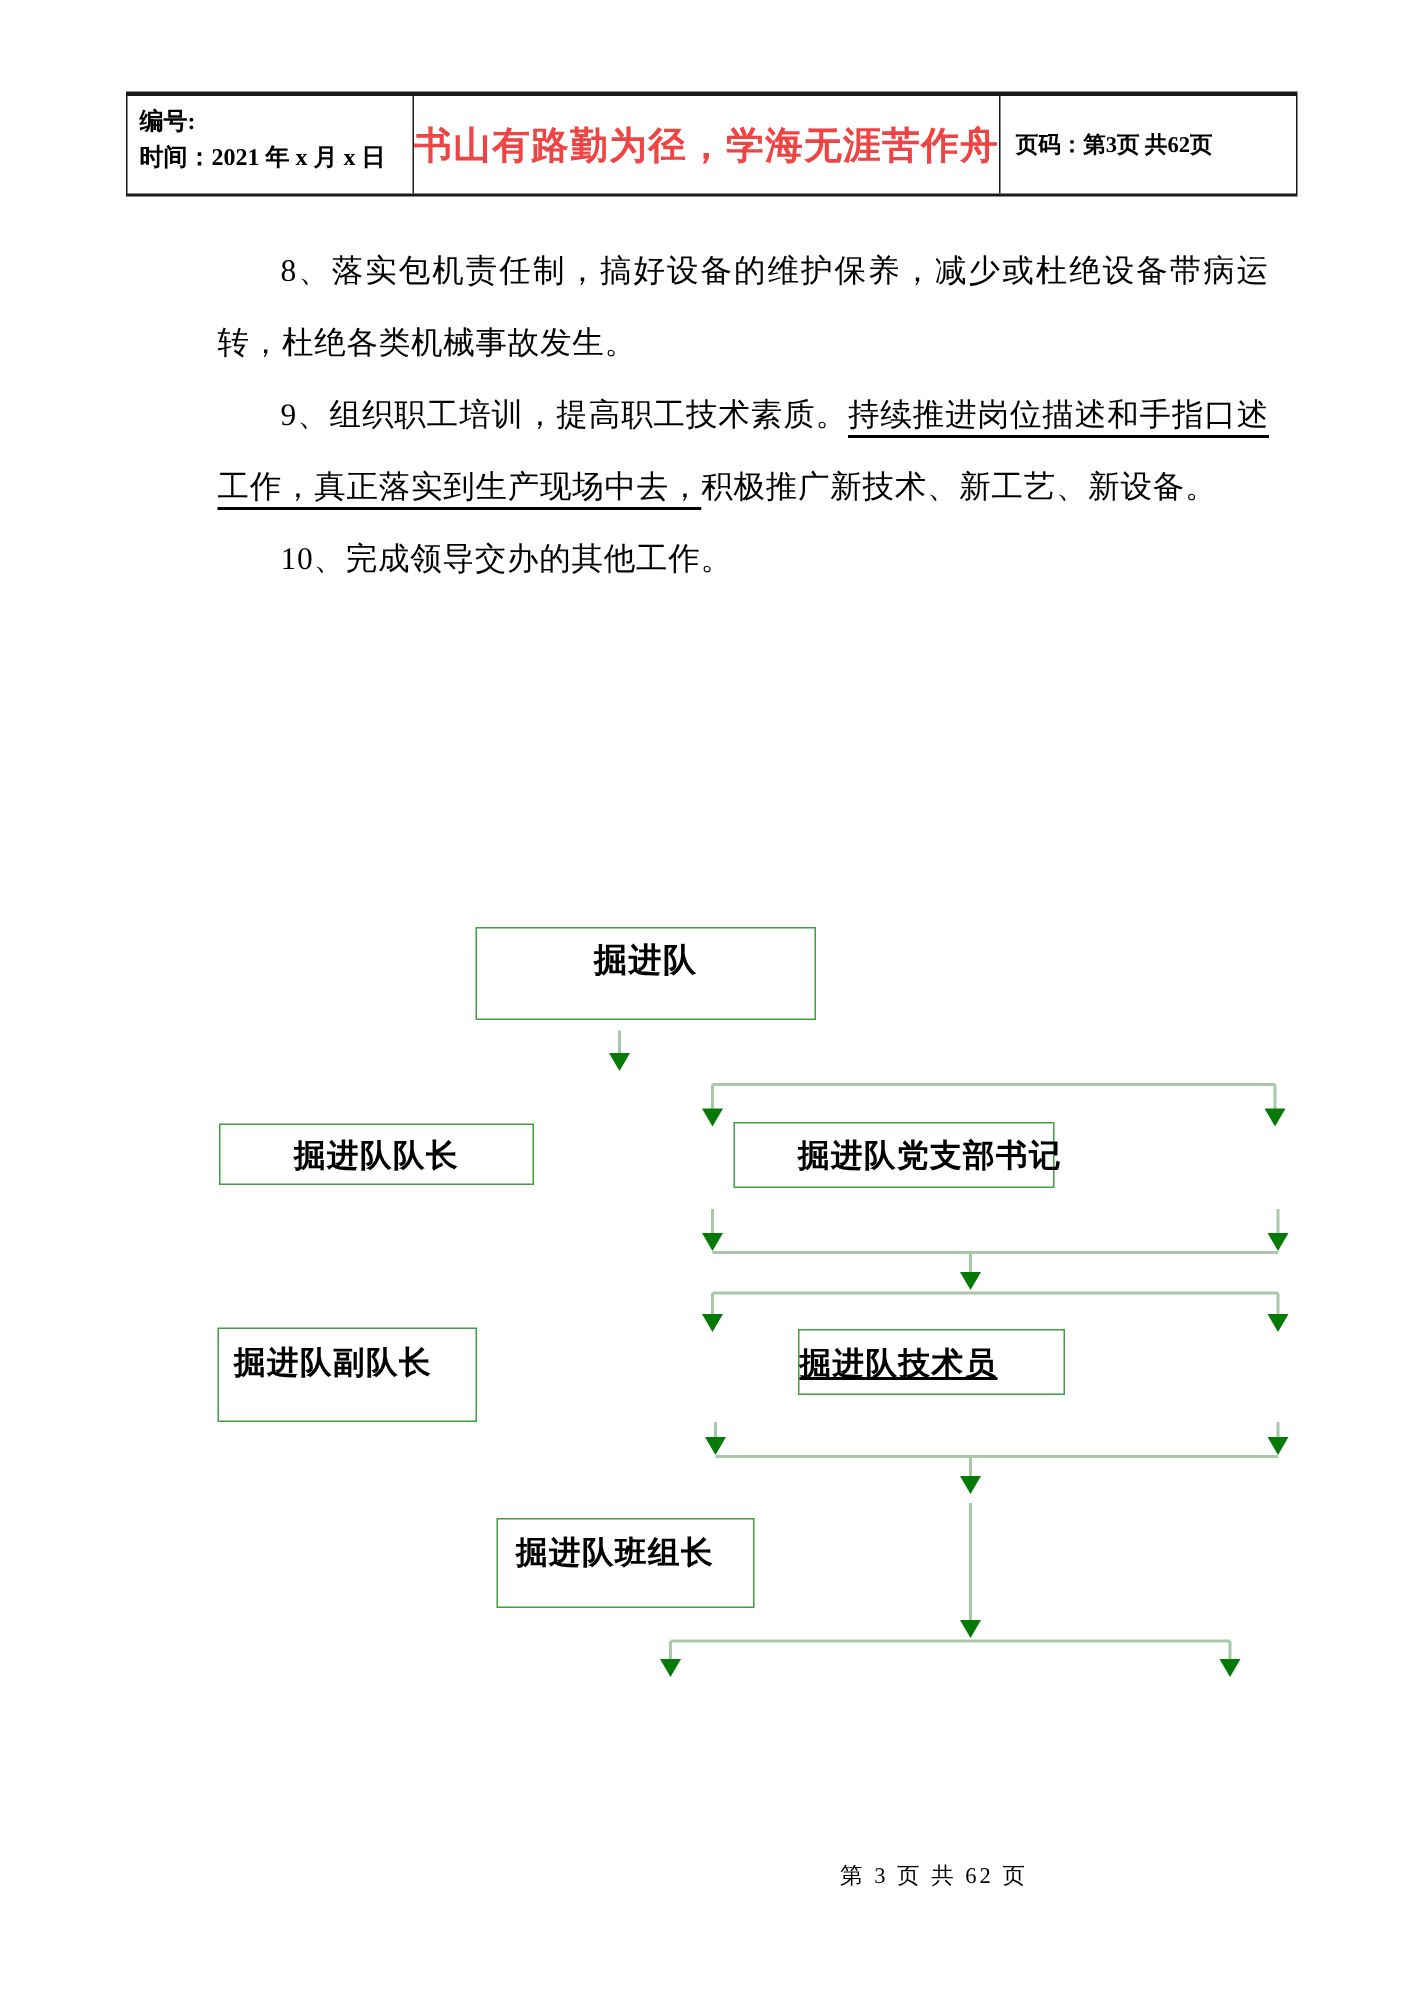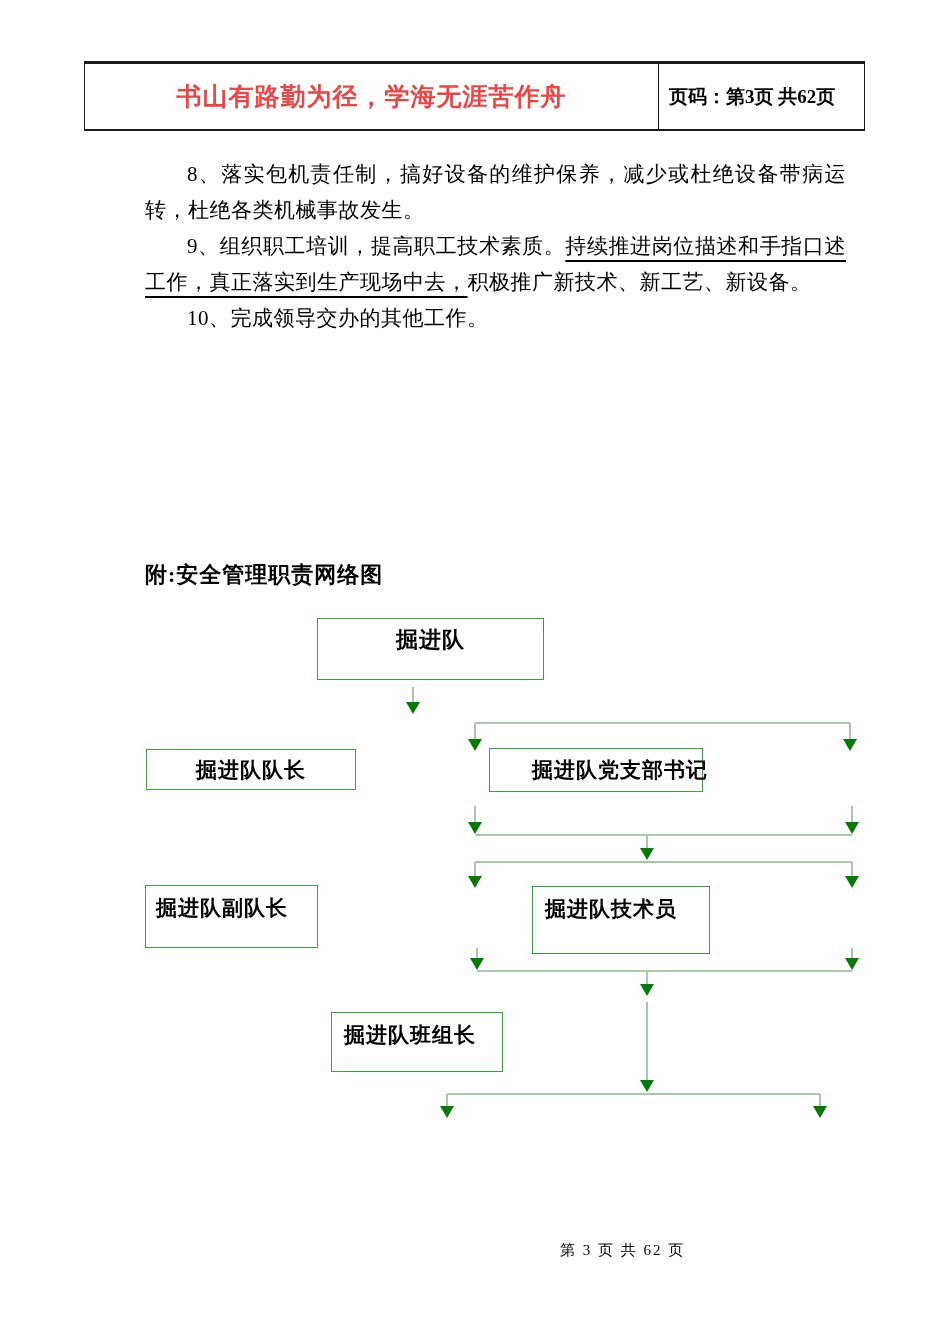--- a/index.html
+++ b/index.html
@@ -20,27 +20,27 @@
     width:199px; border-right:1px solid #1a1a1a;
     font-weight:bold; font-size:16px; line-height:24px; padding:6px 0 0 8px;
   }
   .hdr-cell-center {
     flex:1; border-right:1px solid #1a1a1a;
     display:flex; align-items:center; justify-content:center;
     color:#ef4444; font-weight:bold; font-size:25px; letter-spacing:1px; white-space:nowrap;
   }
   .hdr-cell-right {
     width:205px; display:flex; align-items:center; padding-left:10px;
-    font-weight:bold; font-size:19px; white-space:nowrap;text-align:center;
+    font-weight:bold; font-size:15px; white-space:nowrap;text-align:center;
   }
 
   
   .body-text {
     position:absolute; left:145px; top:156px; width:701px;
-    font-size:21px; line-height:36px; text-align:justify; letter-spacing:0.5px;
+    font-size:21px; line-height:48px; text-align:justify; letter-spacing:0.5px;
   }
   .body-text p { margin:0; text-indent:2em; }
   .underlined {
     text-decoration:underline; text-underline-offset:7px; text-decoration-thickness:1.5px;
   }
   .attachment-heading {
     position:absolute; left:145px; top:560px;
     font-size:22px; font-weight:bold; letter-spacing:1px;
   }
 
@@ -54,50 +54,53 @@
 
   .node {
     position:absolute; z-index:1; background:#fff; box-sizing:border-box;
     border:1.5px solid #3f9e3f; font-weight:bold; font-size:21px; letter-spacing:1px;
     white-space:nowrap;
   }
   .node-team           { left:317px; top:618px;  width:227px; height:62px; text-align:center; padding-top:6px; font-size:22px; }
   .node-team-leader    { left:146px; top:749px;  width:210px; height:41px; display:flex; align-items:center; justify-content:center; }
   .node-party-secretary{ left:489px; top:748px;  width:214px; height:44px; display:flex; align-items:center; justify-content:center;padding-left:48px; }
   .node-deputy-leader  { left:145px; top:885px;  width:173px; height:63px; padding:8px 0 0 10px; }
-  .node-technician     { left:532px; top:886px;  width:178px; height:68px; padding:8px 0 0 12px; }
+  .node-technician     { left:532px; top:886px;  width:178px; height:44px; padding:8px 0 0 0;text-decoration:underline; }
   .node-group-leader   { left:331px; top:1012px; width:172px; height:60px; padding:8px 0 0 12px; }
 
   
   .page-footer {
     position:absolute; left:560px; top:1241px;
     font-size:15px; letter-spacing:2px; white-space:nowrap;
   }
 </style>
 </head>
 <body>
 
 <div class="page">
 
   <div class="hdr-table">
+    <div class="hdr-cell hdr-cell-left">
+      <div>编号:</div>
+      <div>时间：2021 年 x 月 x 日</div>
+    </div>
     <div class="hdr-cell hdr-cell-center">
       <span>书山有路勤为径，学海无涯苦作舟</span>
     </div>
     <div class="hdr-cell hdr-cell-right">
       <span>页码：第3页 共62页</span>
     </div>
   </div>
 
   <div class="body-text">
     <p>8、落实包机责任制，搞好设备的维护保养，减少或杜绝设备带病运转，杜绝各类机械事故发生。</p>
     <p><span>9、组织职工培训，提高职工技术素质。</span><span class="underlined">持续推进岗位描述和手指口述工作，真正落实到生产现场中去，</span><span>积极推广新技术、新工艺、新设备。</span></p>
     <p>10、完成领导交办的其他工作。</p>
   </div>
 
-  <div class="attachment-heading">附:安全管理职责网络图</div>
 
   <svg class="connector-svg" viewBox="0 0 950 1344" aria-hidden="true">
     <g>
       <line x1="413" y1="687" x2="413" y2="703"></line>
       <polygon points="406,702 420,702 413,714"></polygon>
     </g>
     <g>
       <line x1="475" y1="723" x2="850" y2="723"></line>
       <line x1="475" y1="723" x2="475" y2="740"></line>
       <polygon points="468,739 482,739 475,751"></polygon>

